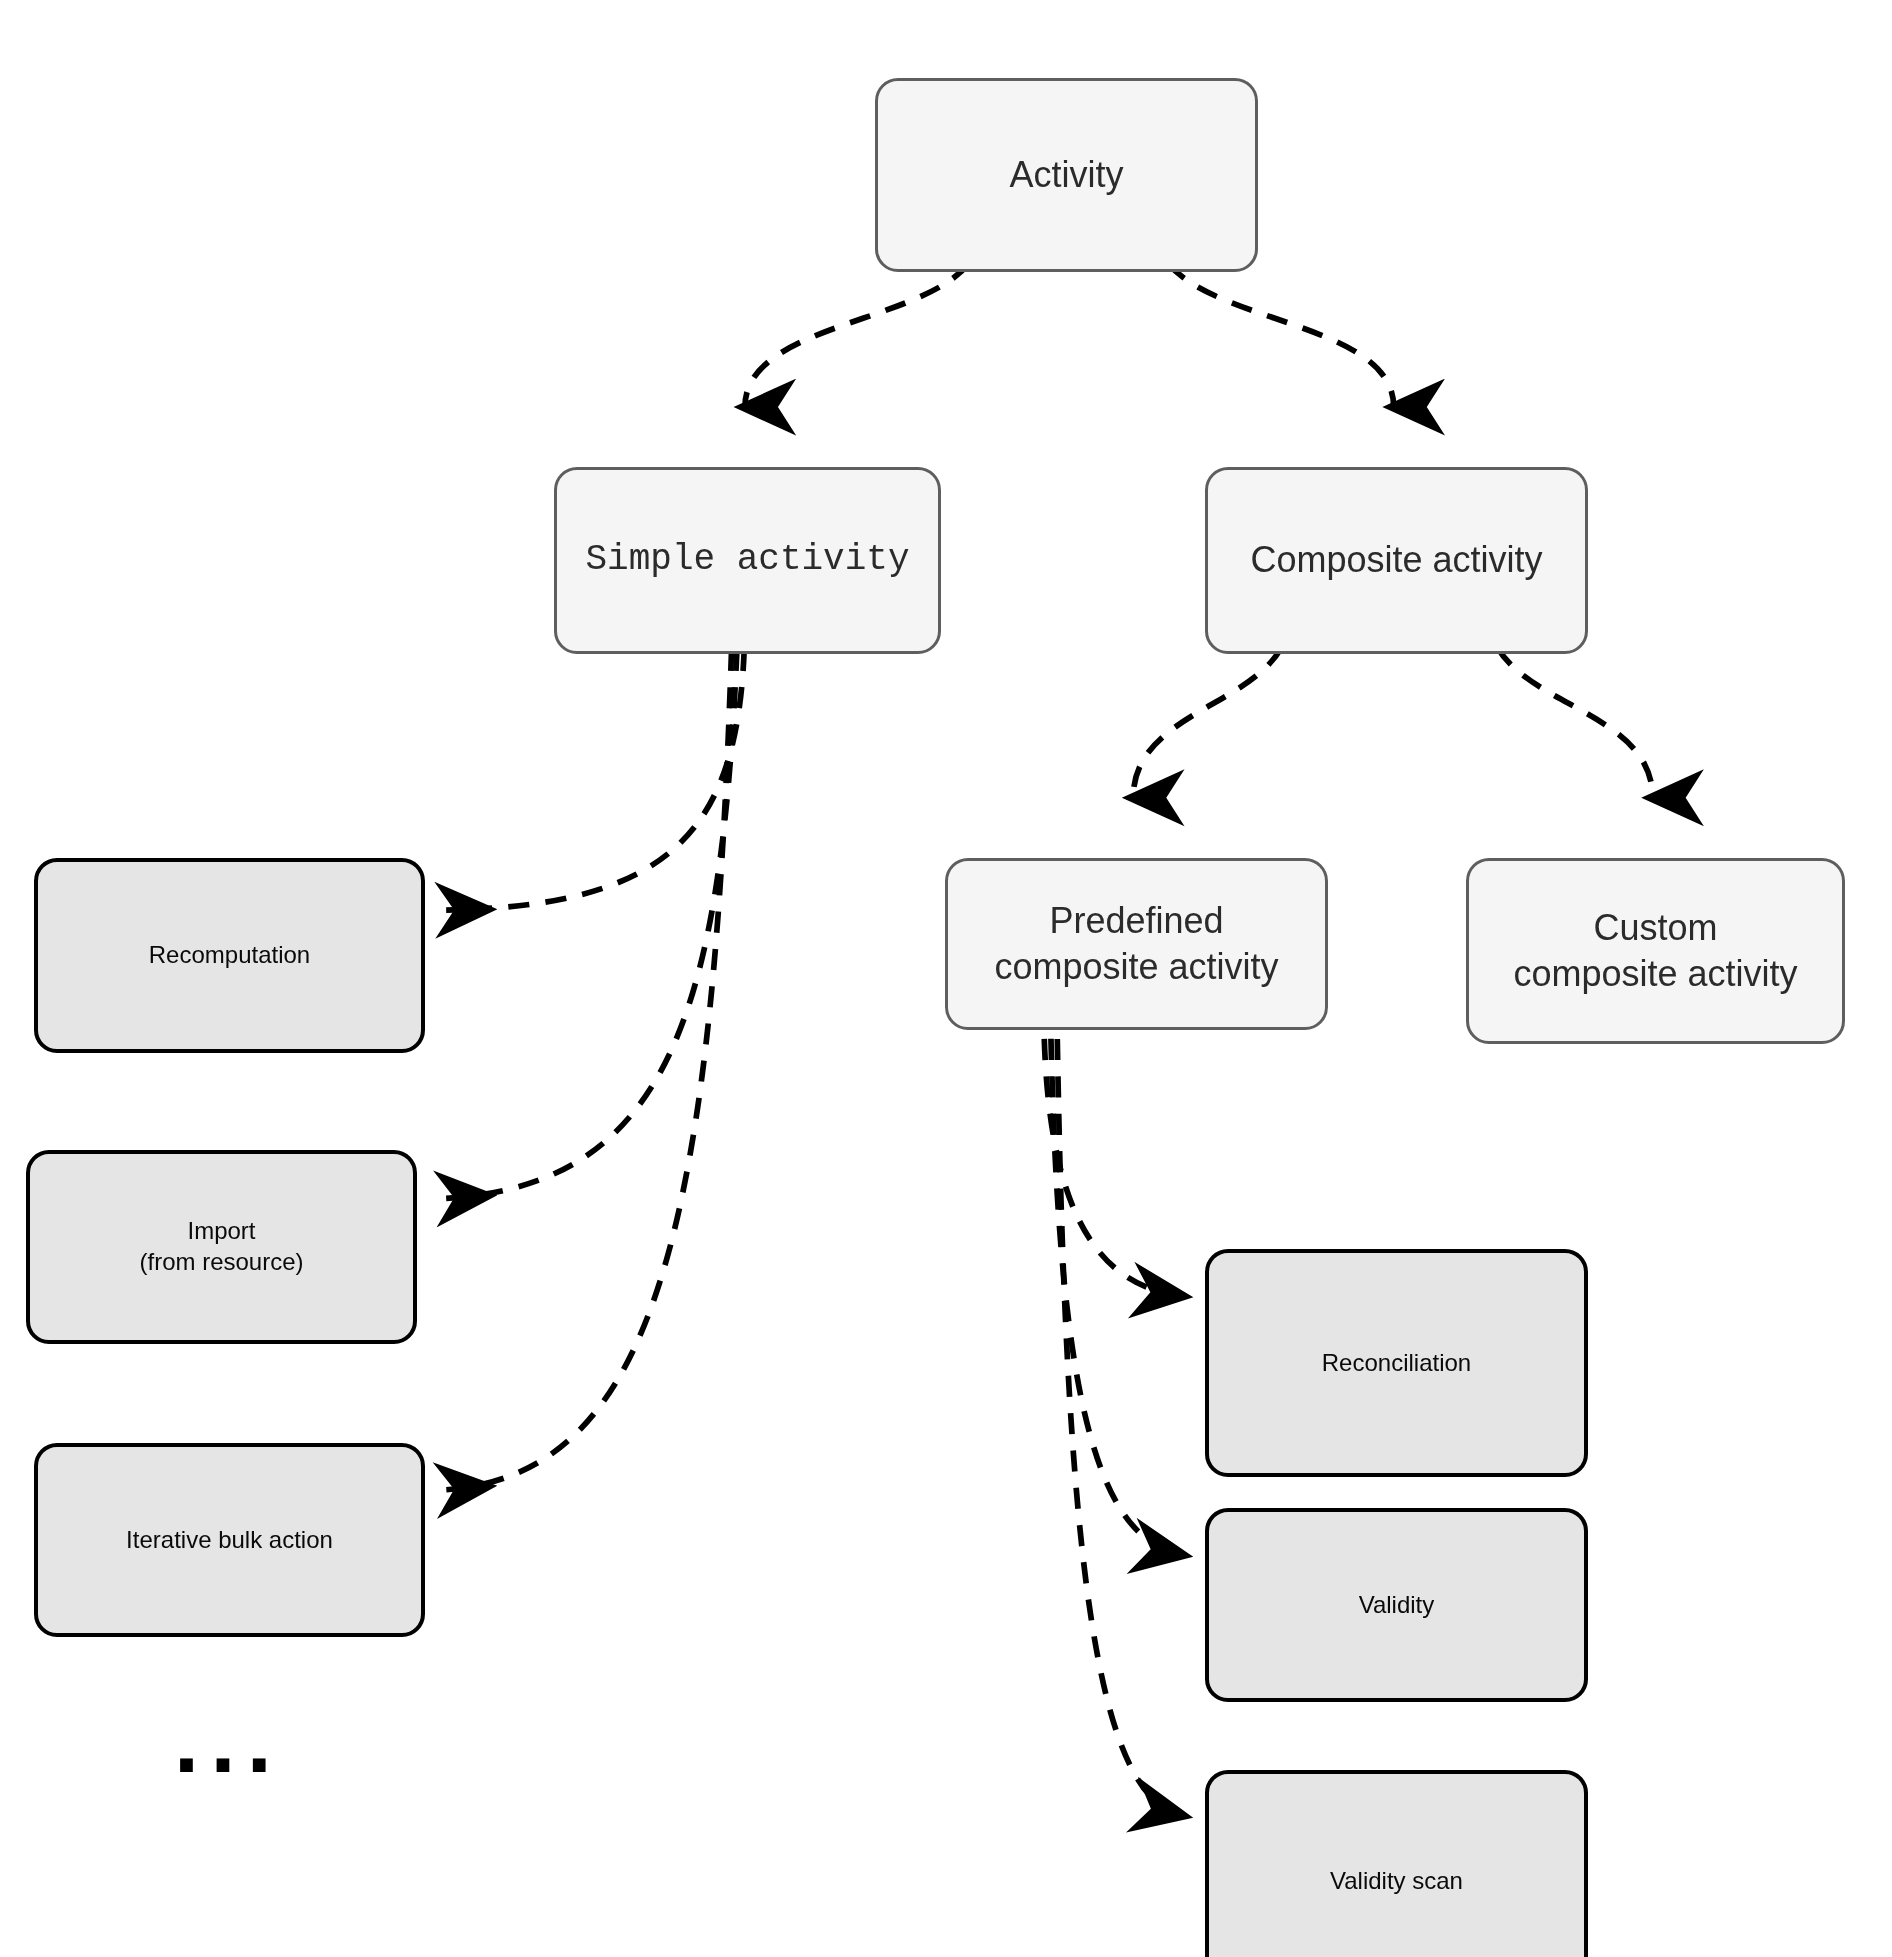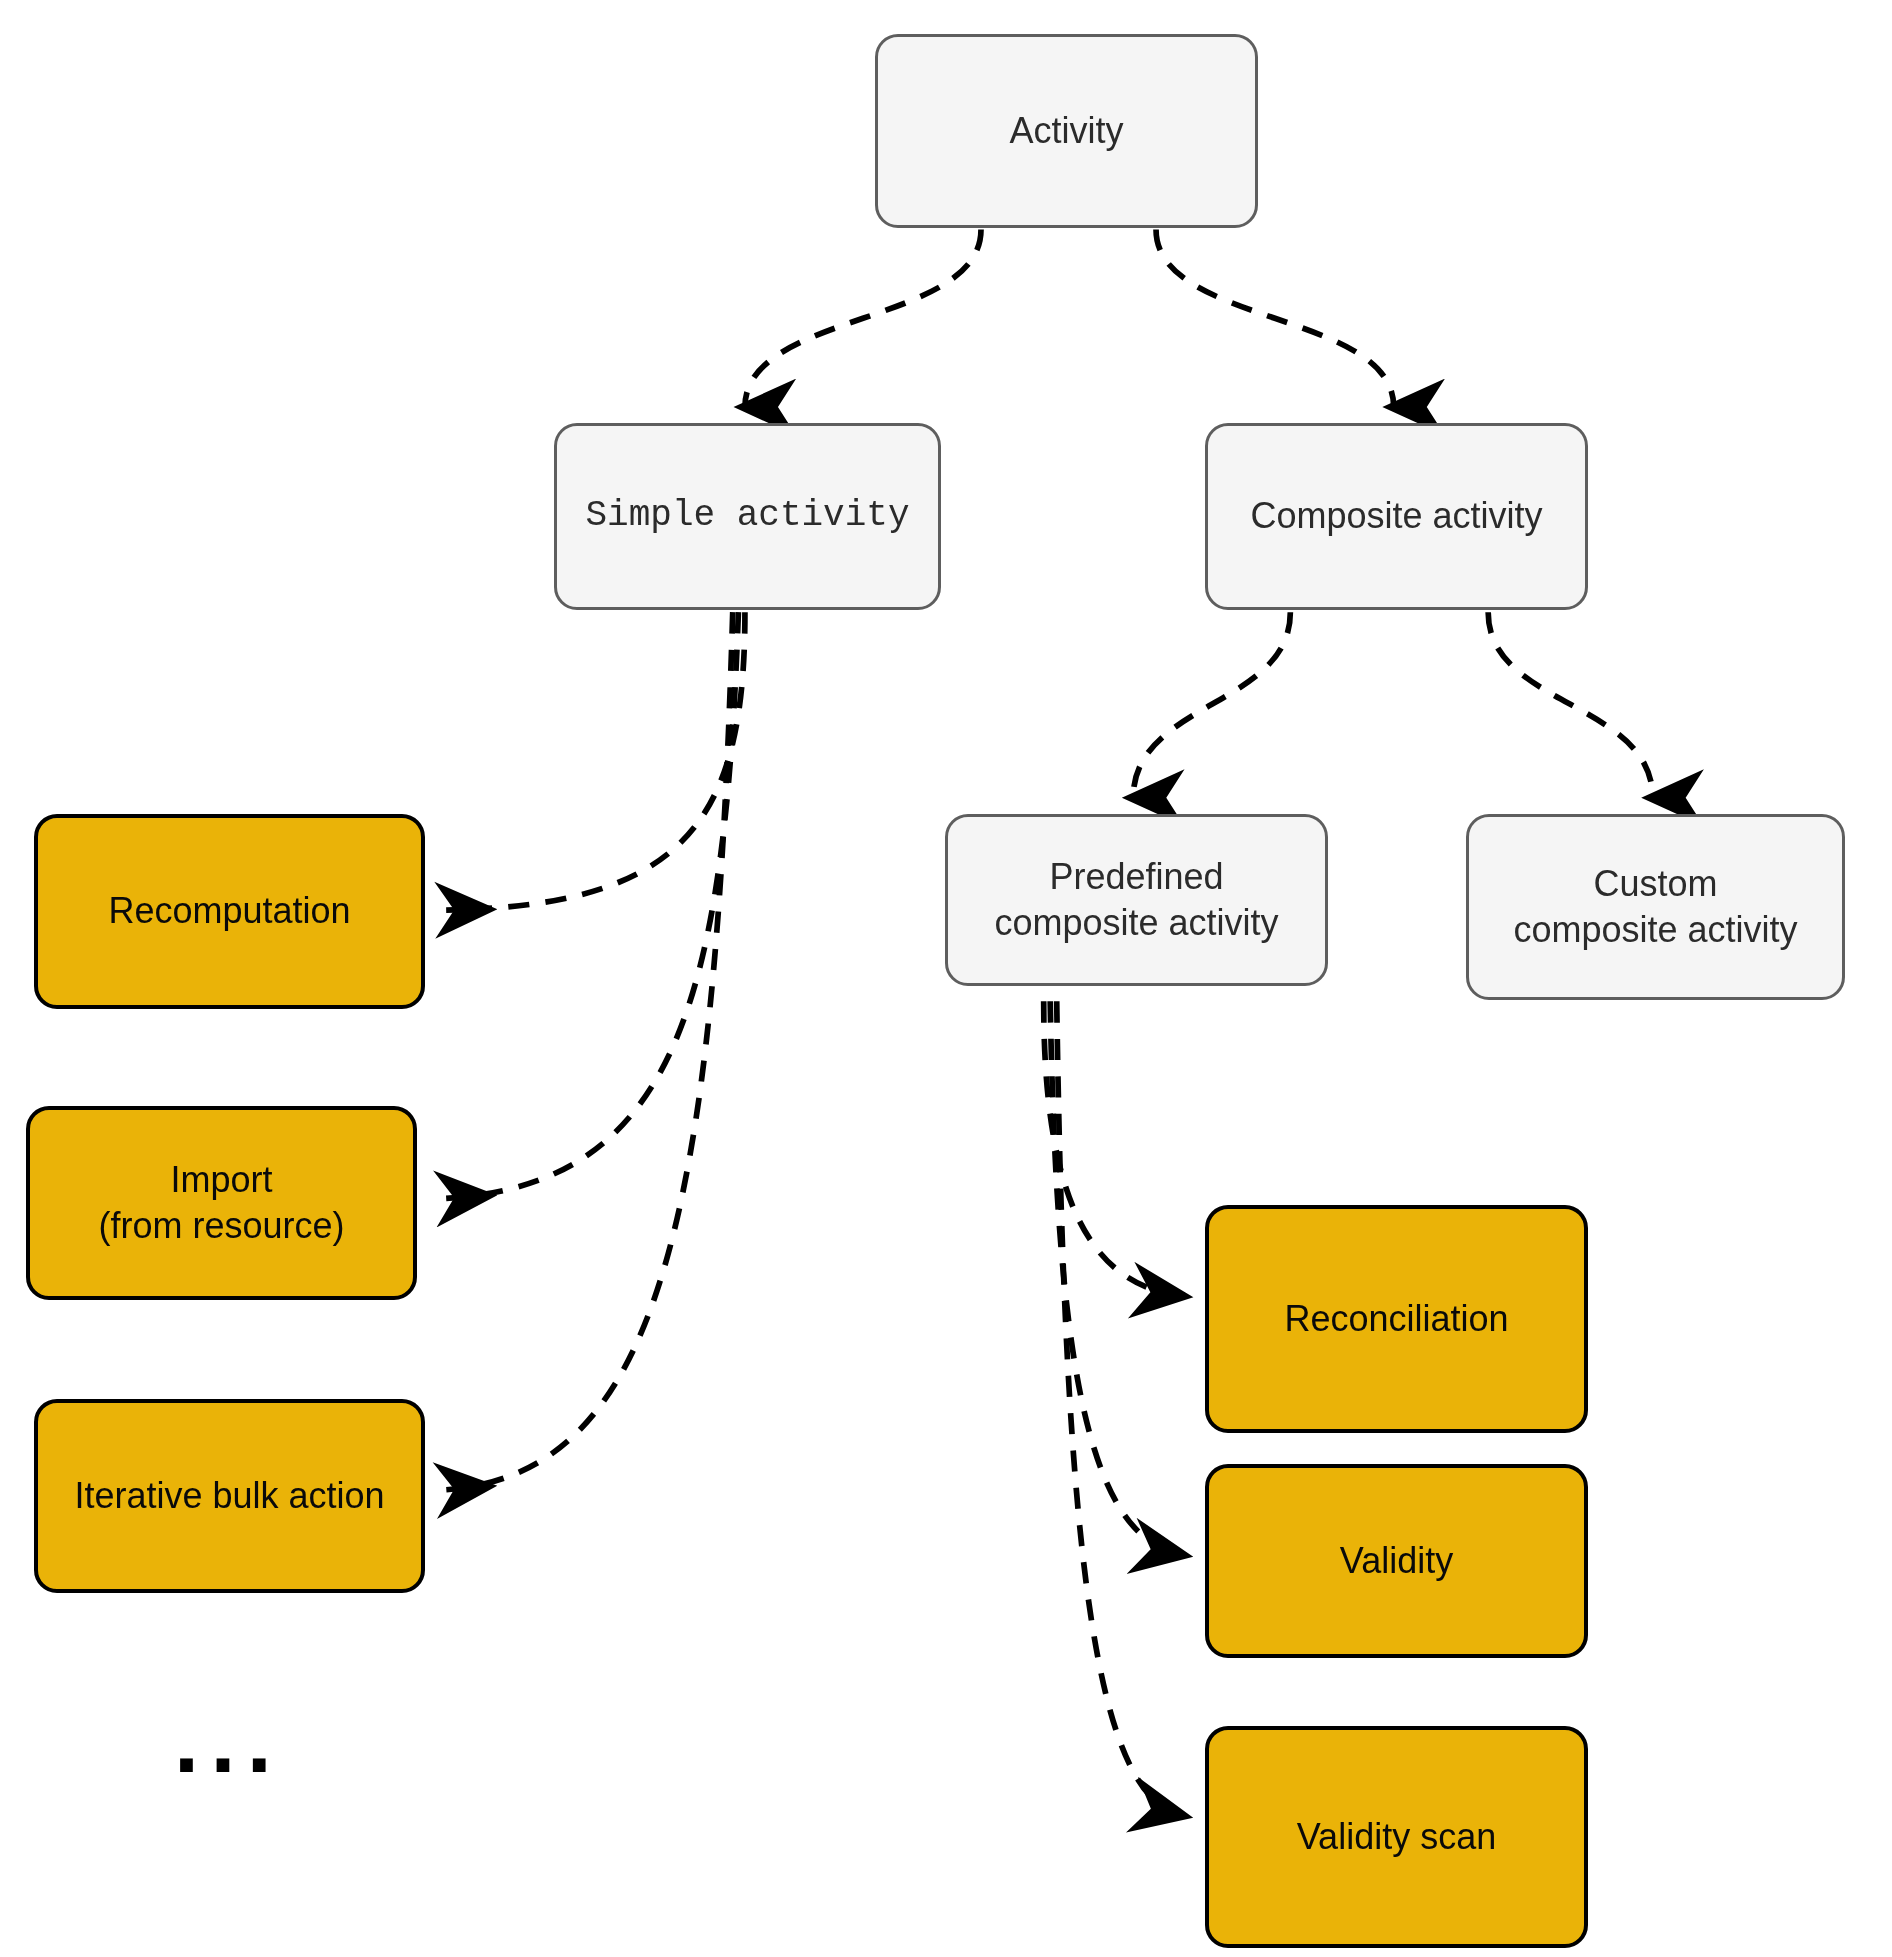--- a/index.html
+++ b/index.html
@@ -30,32 +30,33 @@
   .node {
     position: absolute;
     box-sizing: border-box;
     display: flex;
     align-items: center;
     justify-content: center;
     text-align: center;
     border-radius: 23px;
     line-height: 1.28;
     white-space: pre-line;
+    margin-top: 44px;
   }
   .node.gray {
     background: #f5f5f5;
     border: 3.3px solid #5e5e5e;
     color: #2b2b2b;
     font-size: 36px;
   }
   .node.white {
-    background: #eab308;
+    background: #e5e5e5;
     border: 4.1px solid #000000;
     color: #0a0a0a;
-    font-size: 36px;
+    font-size: 24px;
   }
   .node-label {
     display: block;
     padding: 0 11.4px;
   }
   #ellipsis {
     position: absolute;
     left: 174px;
     top: 1692px;
     width: 114px;

